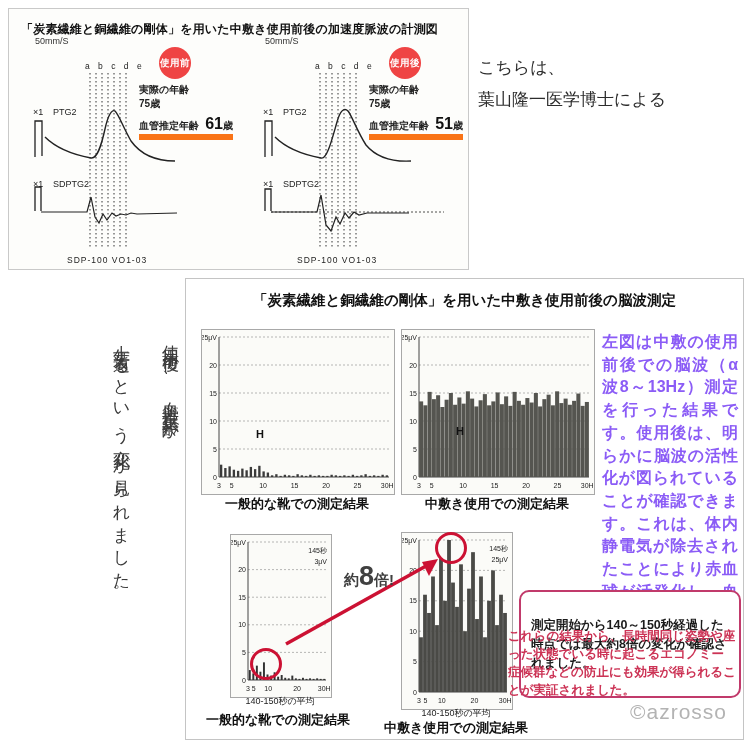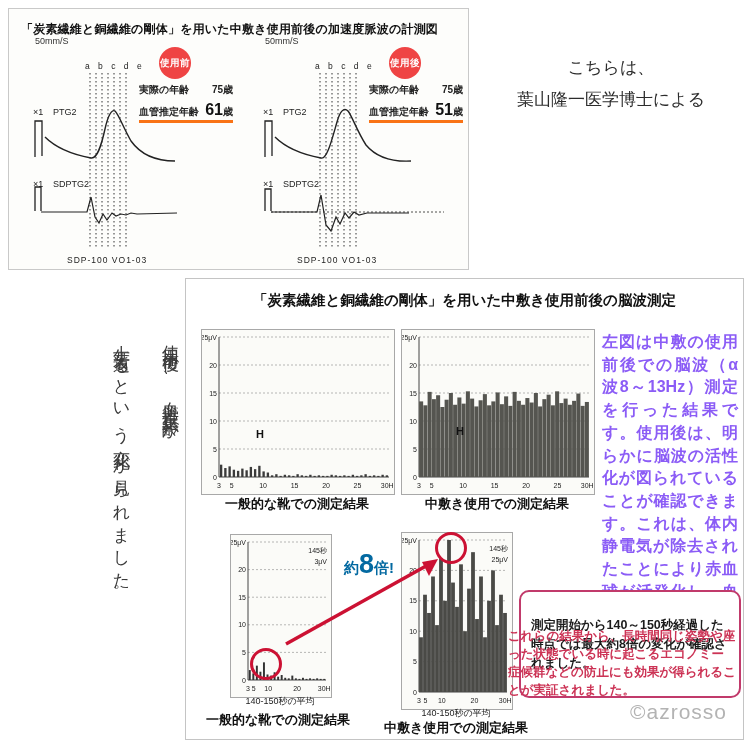--- a/index.html
+++ b/index.html
@@ -14,30 +14,30 @@
     font-size:12px;font-weight:bold;color:#111;letter-spacing:0.2px;}
   .pulse-panel{position:absolute;top:0;width:229px;height:260px;}
   .pp-left{left:0;} .pp-right{left:230px;}
   .pulse-panel .scale{position:absolute;left:26px;top:27px;font-size:9px;color:#333;}
   .pulse-panel .markers{position:absolute;left:76px;top:52px;font-size:8.5px;
     letter-spacing:3px;color:#222;}
   .pulse-panel .badge{position:absolute;left:150px;top:38px;width:32px;height:32px;
     border-radius:50%;background:#ef4444;color:#fff;font-size:9.5px;font-weight:bold;
     display:flex;align-items:center;justify-content:center;letter-spacing:0.5px;}
   .ages{position:absolute;left:130px;top:74px;width:94px;font-size:10px;color:#222;}
-  .age-row1{display:flex;justify-content:space-between;align-items:baseline;font-weight:bold;}
+  .age-row1{display:flex;justify-content:space-between;align-items:baseline;font-weight:bold;flex-direction:column;}
   .age-row2{display:flex;justify-content:space-between;align-items:baseline;
-    margin-top:4px;padding-bottom:1px;border-bottom:3px solid #f97316;font-weight:bold;}
+    margin-top:4px;padding-bottom:1px;border-bottom:6px solid #f97316;font-weight:bold;}
   .big-num{font-size:16px;font-weight:bold;color:#111;}
   .unit{font-size:10px;font-weight:bold;}
   .tracelab{position:absolute;font-size:9px;color:#222;}
   .wave-svg{position:absolute;left:0;top:0;}
   .device{position:absolute;left:58px;top:246px;font-size:8.5px;letter-spacing:1px;color:#222;}
   
-  .note-right{position:absolute;left:478px;top:52px;width:266px;text-align:center;
+  .note-right{position:absolute;left:478px;top:52px;width:266px;text-align:left;
     font-family:"Liberation Serif","DejaVu Serif",serif;font-size:17px;line-height:1.9;color:#2c2c2c;}
   .note-right .small{font-size:15px;}
   
   .note-left{position:absolute;left:84px;top:332px;height:400px;
     writing-mode:vertical-rl;font-family:"Liberation Serif","DejaVu Serif",serif;
     font-size:17px;letter-spacing:0.2em;color:#3a3a3a;}
   .note-left .vcol{margin-left:26px;}
   
   .eeg-box{position:absolute;left:185px;top:278px;width:557px;height:460px;
     border:1px solid #c4c4c4;background:#ffffff;}
@@ -61,21 +61,21 @@
   .callout{position:absolute;left:333px;top:265px;width:198px;padding:24px 10px;
     border:2px solid #c13a6b;border-radius:10px;background:#fff;
     font-size:12.5px;font-weight:bold;line-height:1.5;color:#1b1b1b;margin-top:46px;}
   .conclusion{position:absolute;left:322px;top:348px;width:228px;font-size:12.5px;
     font-weight:bold;line-height:1.45;color:#cc3355;}
   .arrow-svg{position:absolute;left:0;top:0;pointer-events:none;}
   .circleC{position:absolute;left:64px;top:369px;width:26px;height:26px;
     border:3px solid #cc1133;border-radius:50%;}
   .circleD{position:absolute;left:249px;top:253px;width:26px;height:26px;
     border:3px solid #cc1133;border-radius:50%;}
-  .factor{position:absolute;left:158px;top:270px;color:#0369a1;font-weight:bold;
+  .factor{position:absolute;left:158px;top:282px;color:#404040;font-weight:bold;
     white-space:nowrap;}
   .factor .f-small{font-size:15px;}
   .factor .f-big{font-size:27px;}
   .watermark{position:absolute;left:630px;top:700px;font-size:21px;color:#b3b3b3;
     letter-spacing:1px;}
 </style>
 </head>
 <body>
 
 <div class="pulse-box">

